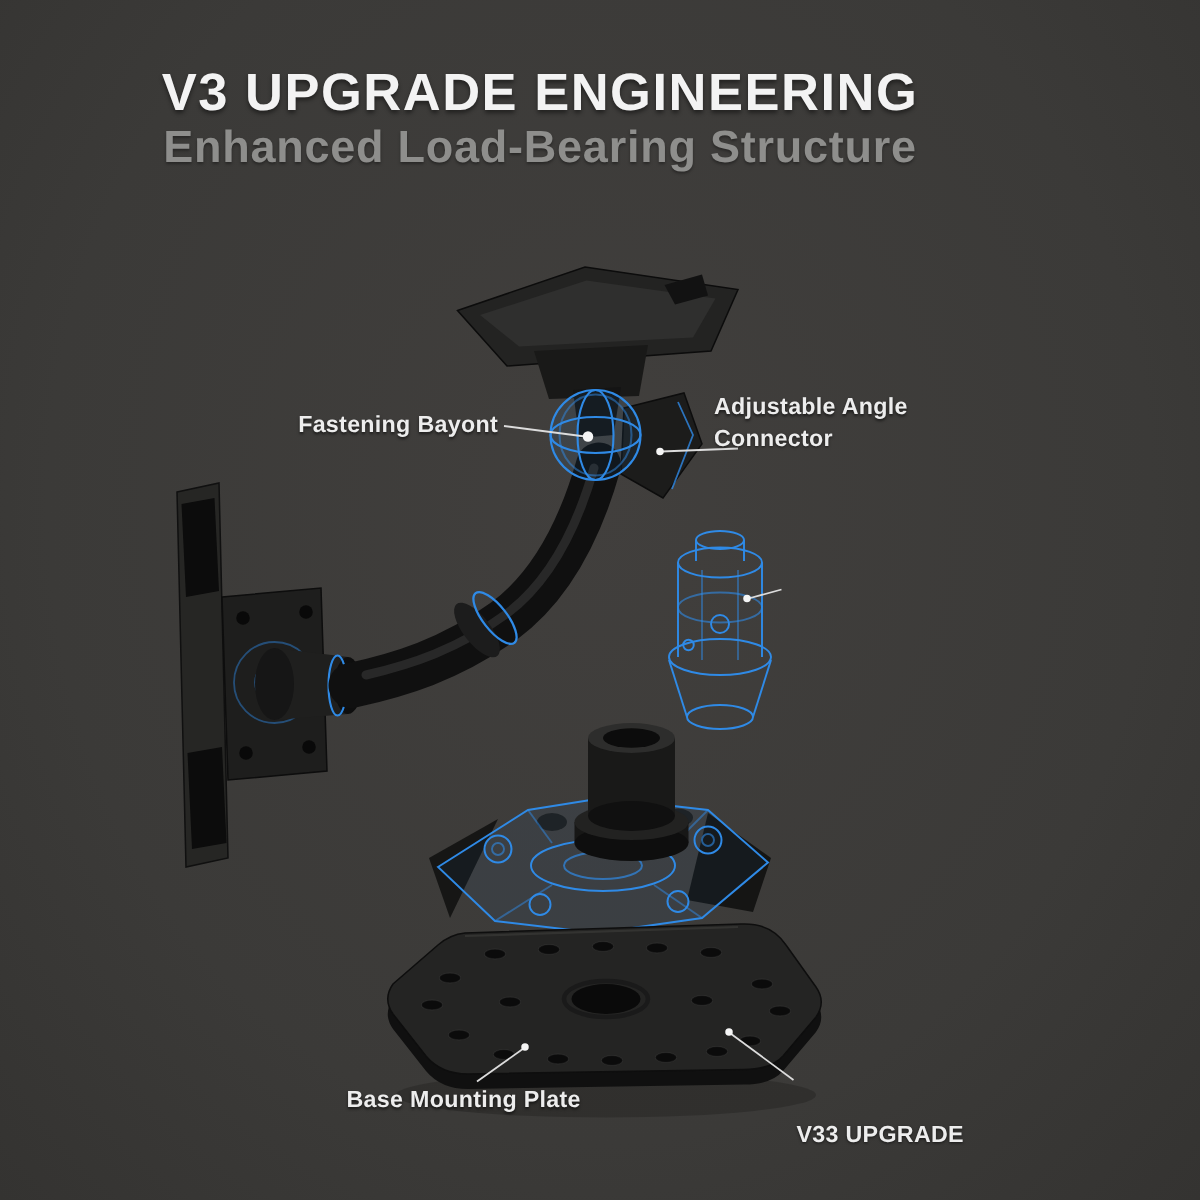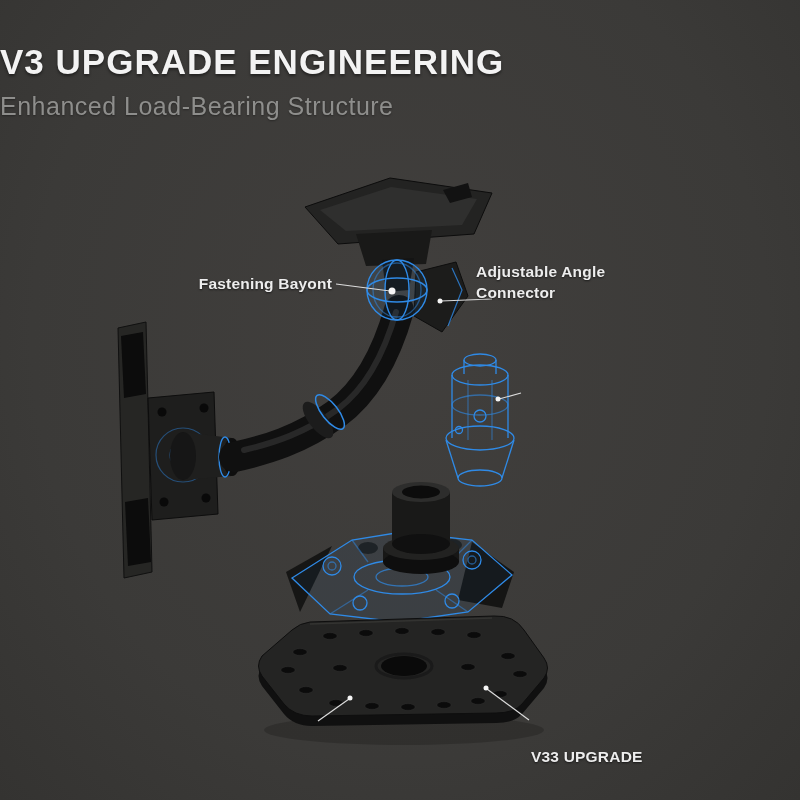--- a/index.html
+++ b/index.html
@@ -16,33 +16,32 @@
     font-family: "Liberation Sans", sans-serif;
     background: var(--background);
   }
   .stage {
     position: relative;
     width: 800px;
     height: 800px;
     overflow: hidden;
     background: radial-gradient(ellipse at 50% 42%, #413f3d 0%, var(--background) 65%, #343331 100%);
   }
-  header { position: absolute; top: 0; left: 0; width: 720px; text-align: left; }
+  header { position: absolute; top: 0; left: 0; width: 720px; text-align: center; }
   .title {
     margin-top: 42px;
     font-size: 35px;
     font-weight: 800;
     letter-spacing: 1px;
     color: var(--title-text);
     text-shadow: 0 2px 3px rgba(0,0,0,0.45);
   }
   .subtitle {
-    margin-top: 10px;
-    font-size: 25px;
-    font-weight: 400;
+    font-size: 30px;
+    font-weight: 700;
     letter-spacing: 0.5px;
     color: var(--subtitle-text);
     text-shadow: 0 1px 2px rgba(0,0,0,0.35);
   }
   svg.scene { position: absolute; top: 0; left: 0; }
   .callout {
     position: absolute;
     color: var(--label-text);
     font-size: 15.5px;
     font-weight: 700;
@@ -206,16 +205,17 @@
   <header>
     <div class="title">V3 UPGRADE ENGINEERING</div>
     <div class="subtitle">Enhanced Load-Bearing Structure</div>
   </header>
 
   <div class="callout" id="callout-fastening">Fastening Bayont</div>
 
   <div class="callout wrap" id="callout-adjustable">Adjustable Angle Connector</div>
 
 
+  <div class="callout" id="callout-base">Base Mounting Plate</div>
 
   <div class="callout" id="callout-upgrade">V33 UPGRADE</div>
 
 </div>
 
 </body></html>

